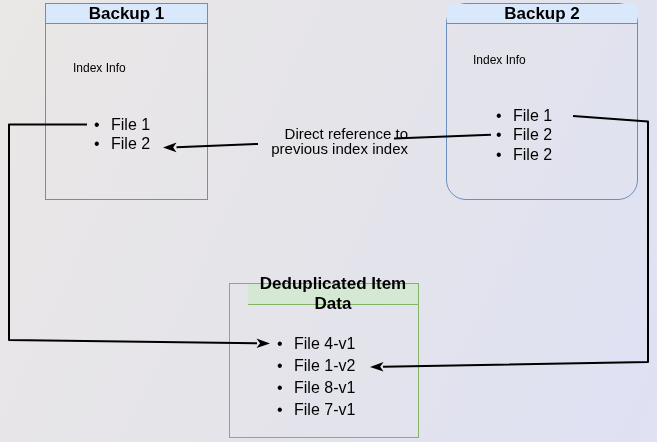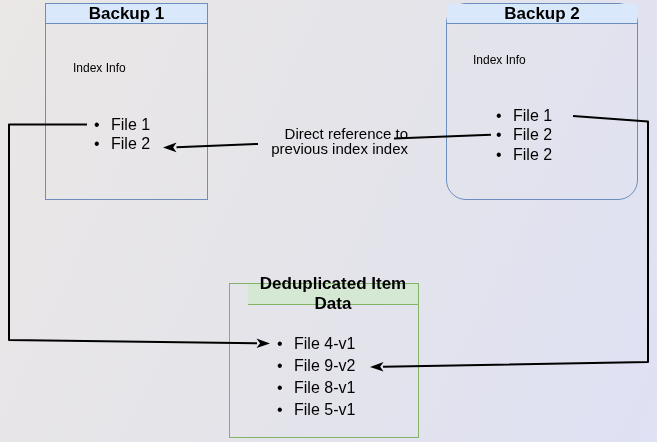--- a/index.html
+++ b/index.html
@@ -115,29 +115,29 @@
   <div id="dedup-box" class="node green">
     <div class="node-header">Deduplicated Item Data</div>
   </div>
   <div id="dedup-files" class="file-list">
     <div class="file-row">
         <span class="bullet">•</span>
         <span>File 4-v1</span>
       </div>
     <div class="file-row">
         <span class="bullet">•</span>
-        <span>File 9-v2</span>
+        <span>File 1-v2</span>
       </div>
     <div class="file-row">
         <span class="bullet">•</span>
         <span>File 8-v1</span>
       </div>
     <div class="file-row">
         <span class="bullet">•</span>
-        <span>File 5-v1</span>
+        <span>File 7-v1</span>
       </div>
   </div>
 
   <svg id="connectors" viewBox="0 0 657 442" xmlns="http://www.w3.org/2000/svg">
 
     <g>
       <path d="M 87 124.5 L 9 124.5 L 9 340 L 257 343.2"></path>
       <polygon points="270,343.4 256.5,338.5 260,343.3 256.5,348.1"></polygon>
     </g>
 

